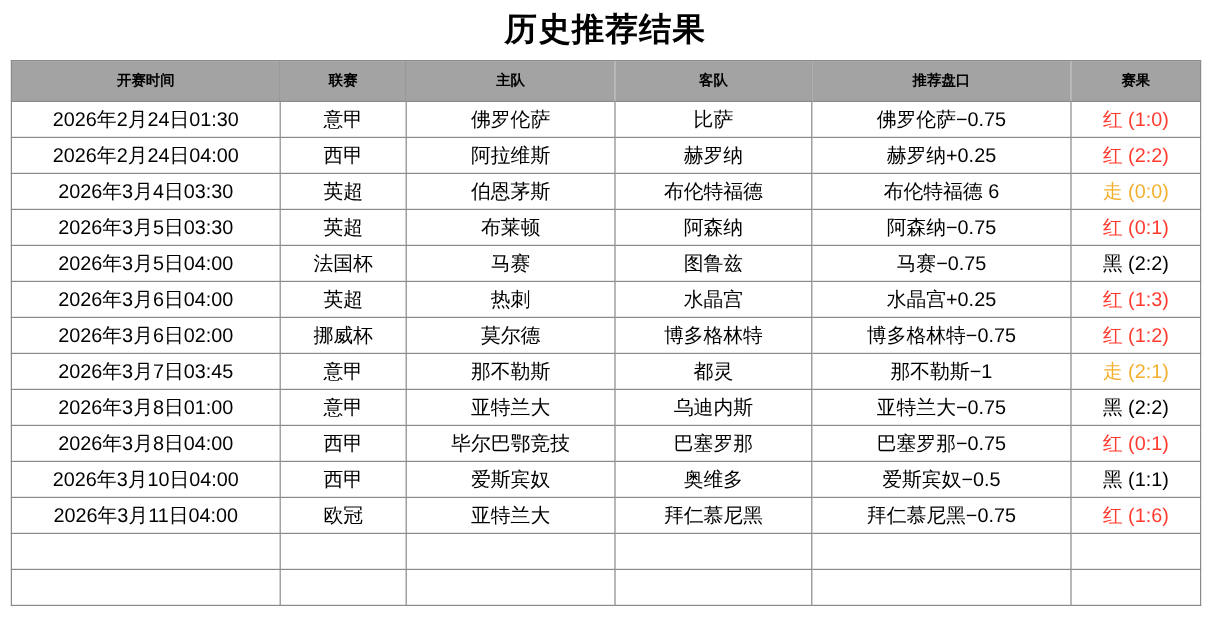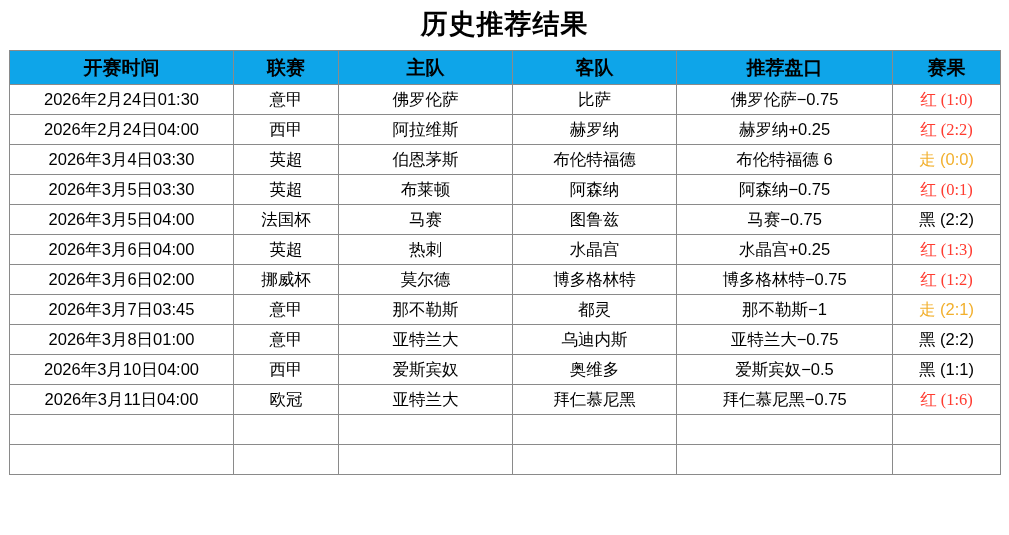--- a/index.html
+++ b/index.html
@@ -43,44 +43,44 @@
     border: 1px solid #8a8a8a;
     height: 29px;
     font-size: 16.5px;
     text-align: center;
     vertical-align: middle;
     padding: 0 2px;
     white-space: nowrap;
     overflow: hidden;
   }
   table.grid thead th {
-    background: #0ea5e9;
+    background: #a3a3a3;
     font-weight: bold;
-    font-size: 19px;
+    font-size: 12px;
     height: 33px;
     border: 1px solid #8a8a8a;
   }
   
   col.c0 { width: 224px; }
   col.c1 { width: 105px; }
   col.c2 { width: 174px; }
   col.c3 { width: 164px; }
   col.c4 { width: 216px; }
   col.c5 { width: 108px; }
 
   .res {
     display: inline-block;
   }
   .res .mark {
     font-weight: normal;
   }
   .mark.red  { color: #FF3B30; }
   .mark.zou  { color: #F2B02E; }
   .mark.hei  { color: #000000; }
-  .score.red { color: #FF3B30; font-family: Liberation Serif, serif; }
+  .score.red { color: #FF3B30; }
   .score.zou { color: #F2B02E; }
   .score.hei { color: #000000; }
 
   .empty-rows td {
     border-left: 1px solid #c9c9c9;
     border-right: 1px solid #c9c9c9;
     border-top: 1px solid #c9c9c9;
     border-bottom: 1px solid #c9c9c9;
     height: 27px;
     background: #ffffff;
@@ -180,20 +180,28 @@
           </tr>
           <tr>
             <td>2026年3月8日01:00</td>
             <td>意甲</td>
             <td>亚特兰大</td>
             <td>乌迪内斯</td>
             <td>亚特兰大−0.75</td>
             <td><span class="res"><span class="mark hei">黑</span><span class="score hei">&nbsp;(2:2)</span></span></td>
           </tr>
           <tr>
+            <td>2026年3月8日04:00</td>
+            <td>西甲</td>
+            <td>毕尔巴鄂竞技</td>
+            <td>巴塞罗那</td>
+            <td>巴塞罗那−0.75</td>
+            <td><span class="res"><span class="mark red">红</span><span class="score red">&nbsp;(0:1)</span></span></td>
+          </tr>
+          <tr>
             <td>2026年3月10日04:00</td>
             <td>西甲</td>
             <td>爱斯宾奴</td>
             <td>奥维多</td>
             <td>爱斯宾奴−0.5</td>
             <td><span class="res"><span class="mark hei">黑</span><span class="score hei">&nbsp;(1:1)</span></span></td>
           </tr>
           <tr>
             <td>2026年3月11日04:00</td>
             <td>欧冠</td>

